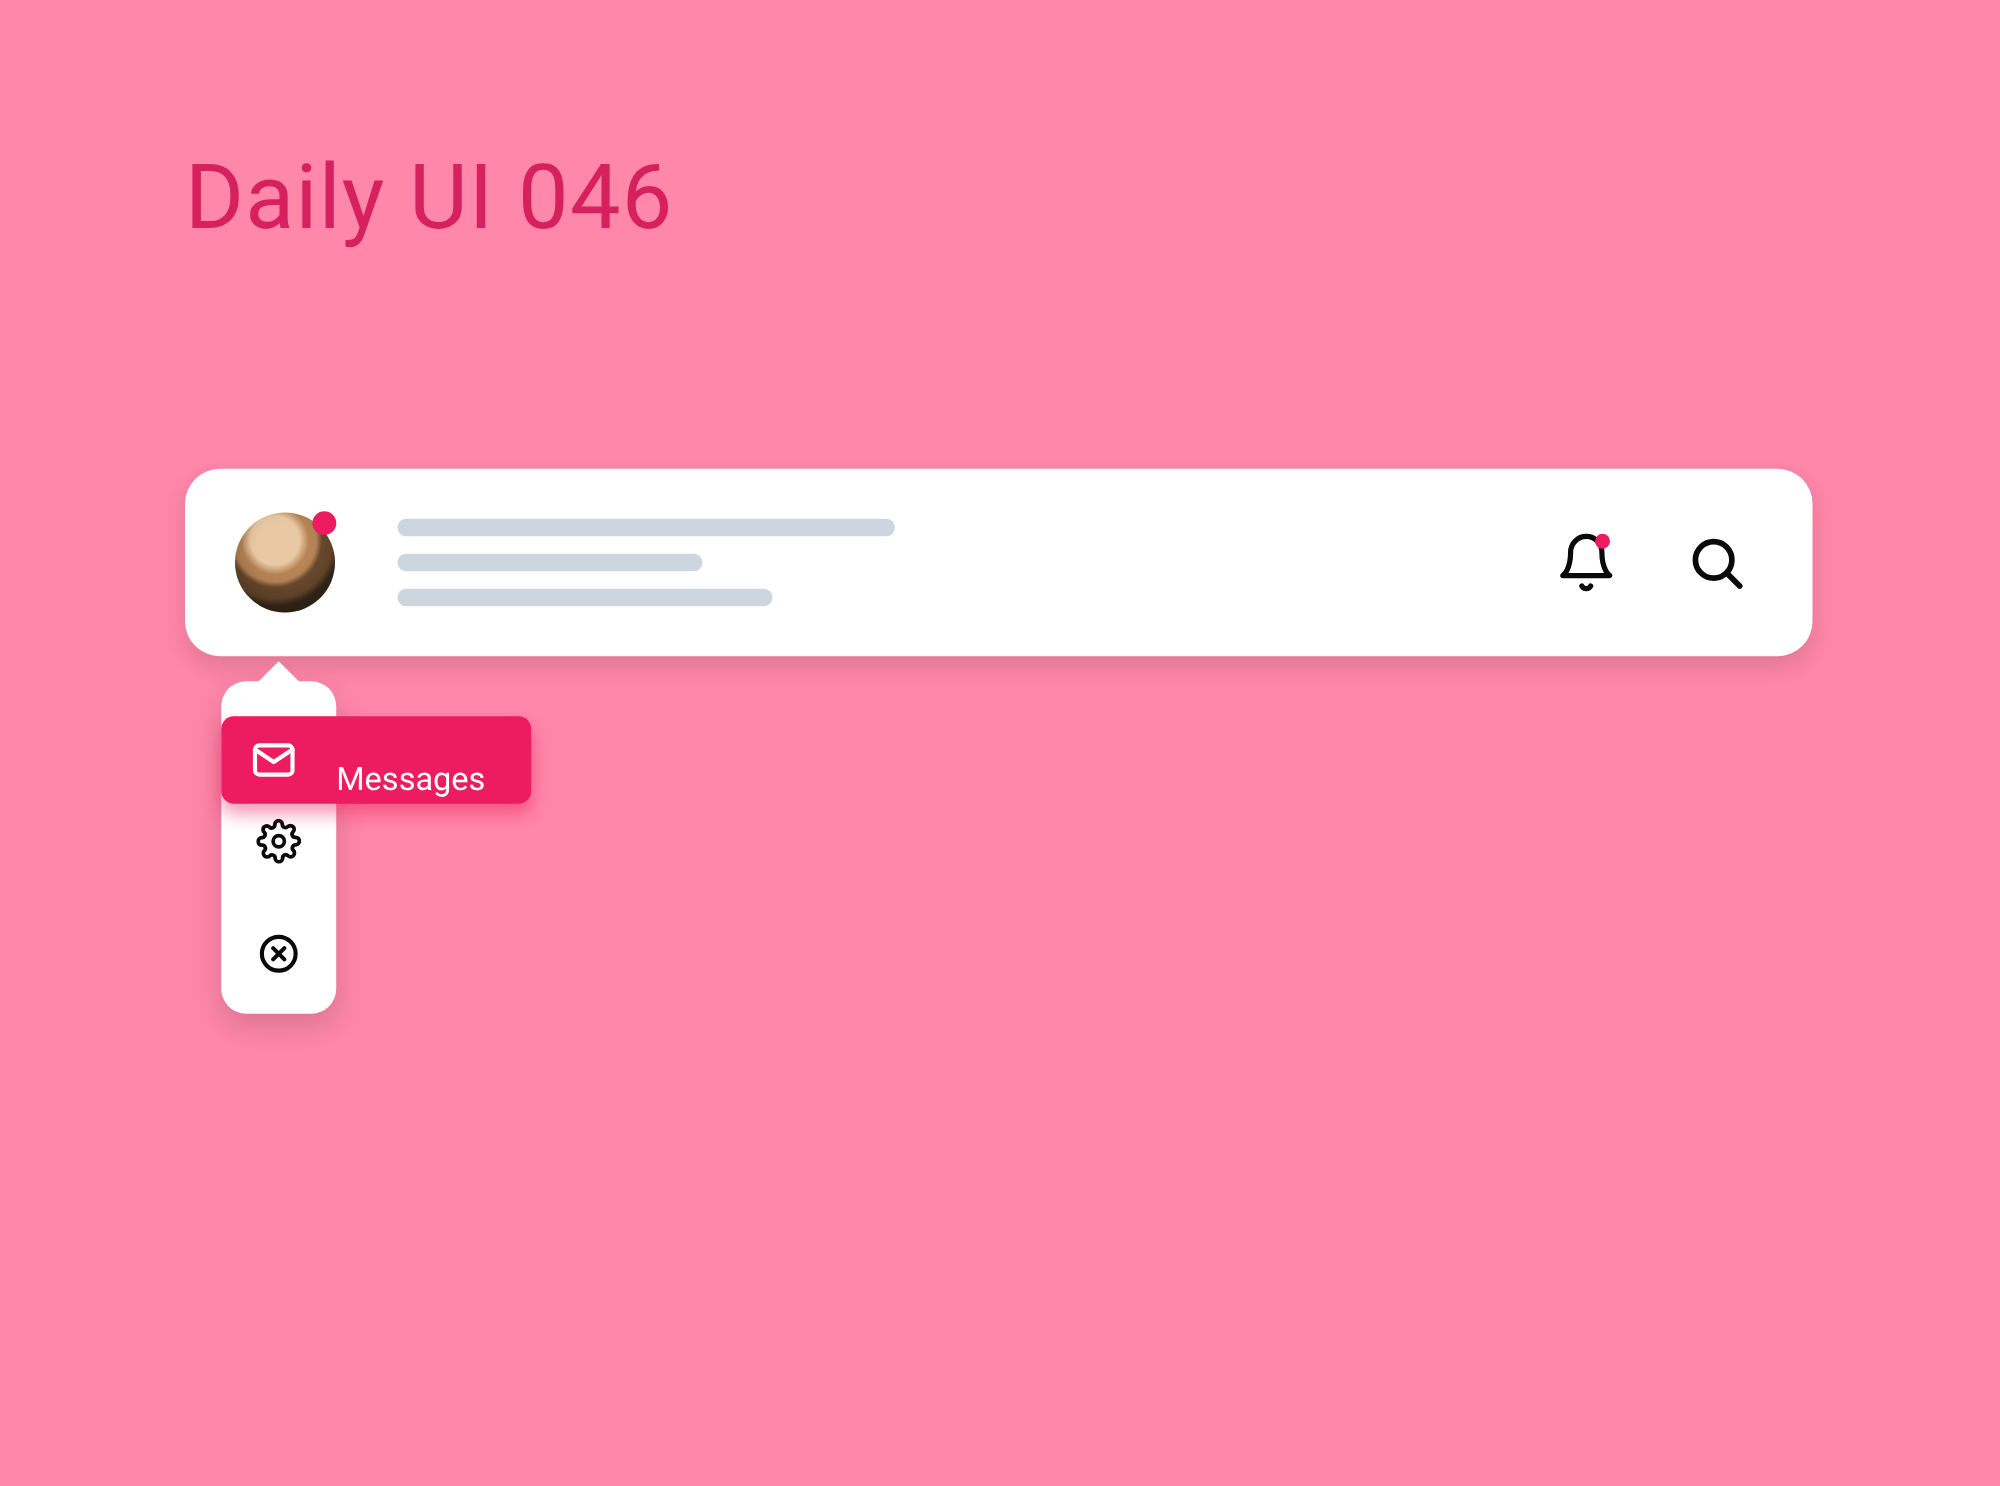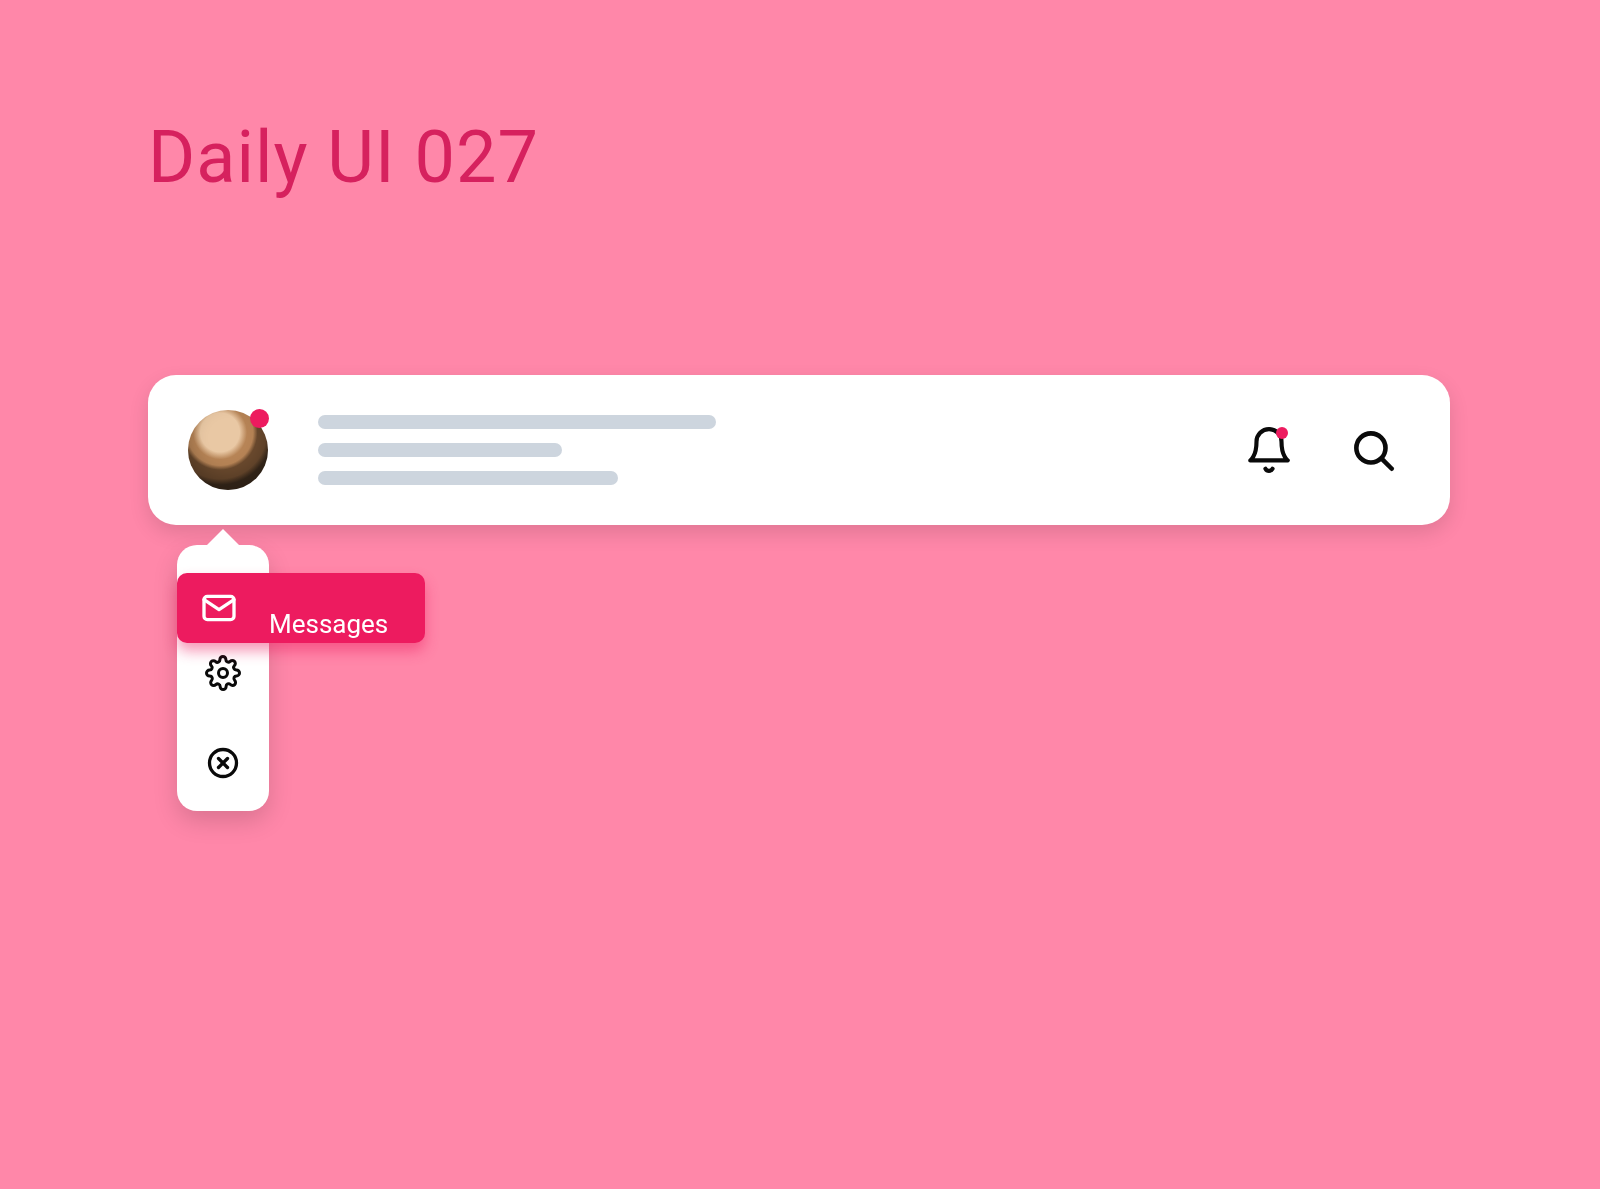--- a/index.html
+++ b/index.html
@@ -147,21 +147,21 @@
     color: #ffffff;
     font-size: 26px;
     font-weight: 400;
     margin-top: 32px;
   }
   .dd-item.settings { margin-top: 80px; }
 </style>
 </head>
 <body>
 
-<h1 class="page-title">Daily UI 027</h1>
+<h1 class="page-title">Daily UI 046</h1>
 
 <div class="topbar">
   <div class="avatar-wrap">
     <div class="avatar"></div>
     <div class="avatar-dot"></div>
   </div>
   <div class="text-lines">
     <div class="line l1"></div>
     <div class="line l2"></div>
     <div class="line l3"></div>

